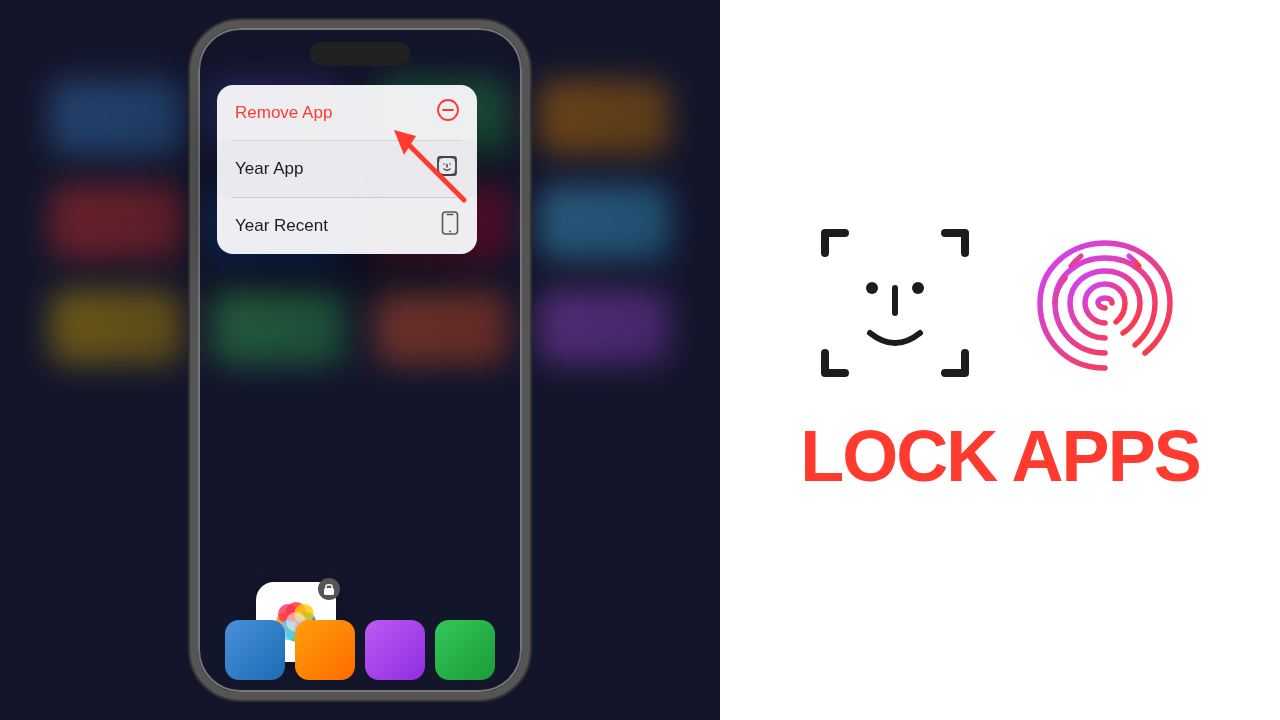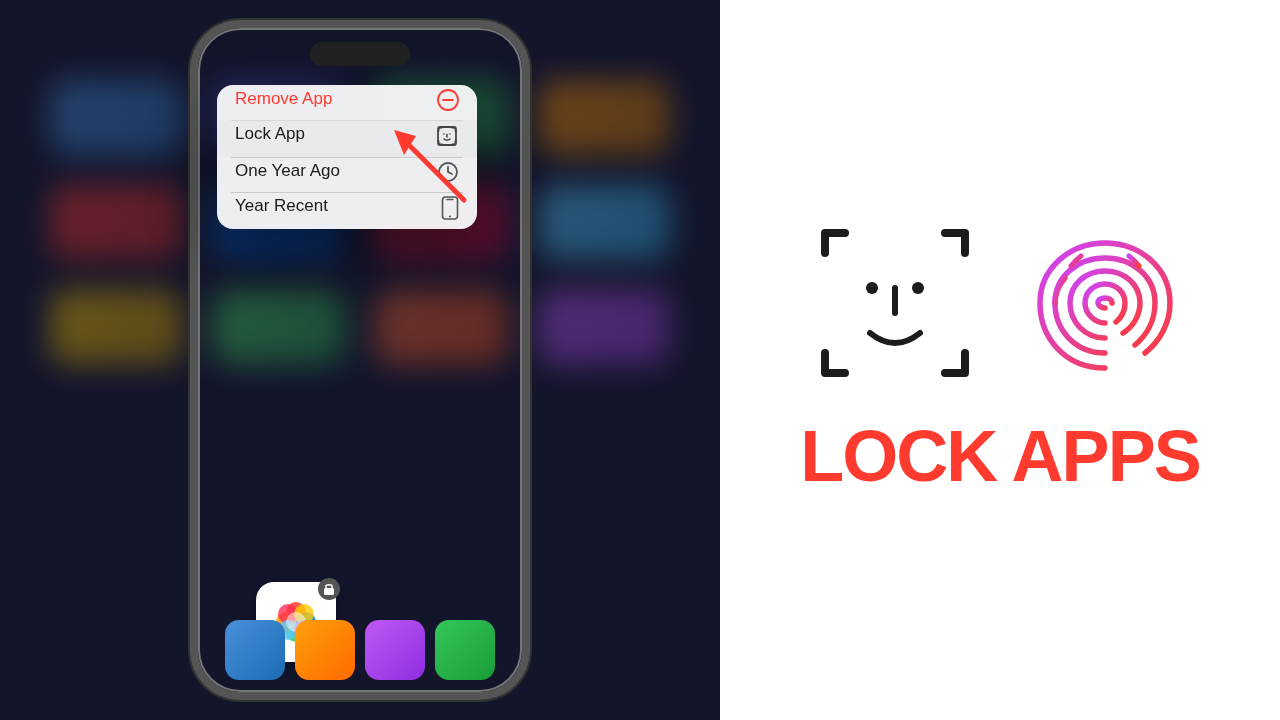--- a/index.html
+++ b/index.html
@@ -60,23 +60,23 @@
       width: 260px;
       background: rgba(245,245,247,0.97);
       border-radius: 16px;
       overflow: hidden;
       box-shadow: 0 20px 60px rgba(0,0,0,0.5);
       backdrop-filter: blur(20px);
     }
 
     .menu-item {
       display: flex;
-      align-items: flex-start;
+      align-items: center;
       justify-content: space-between;
-      padding: 4px 18px;
+      padding: 14px 18px;
       cursor: pointer;
       position: relative;
     }
 
     .menu-item:not(:last-child)::after {
       content: '';
       position: absolute;
       bottom: 0;
       left: 14px;
       right: 14px;
@@ -263,50 +263,41 @@
       <span class="menu-item-text red">Remove App</span>
       <span class="menu-icon red">
         <svg width="22" height="22" viewBox="0 0 22 22" fill="none">
           <circle cx="11" cy="11" r="10" stroke="#ff3b30" stroke-width="1.8"></circle>
           <line x1="6" y1="11" x2="16" y2="11" stroke="#ff3b30" stroke-width="1.8" stroke-linecap="round"></line>
         </svg>
       </span>
     </div>
 
     <div class="menu-item" style="background:rgba(230,230,235,0.5);">
-      <span class="menu-item-text">Lock App</span>
+      <span class="menu-item-text">Year App</span>
       <span class="menu-icon">
         <svg width="24" height="24" viewBox="0 0 24 24" fill="none">
           <rect x="3" y="3" width="18" height="18" rx="3" stroke="#444" stroke-width="1.8"></rect>
 
           <path d="M7 3.5 L3.5 3.5 L3.5 7" stroke="#444" stroke-width="1.8" stroke-linecap="round" stroke-linejoin="round" fill="none"></path>
           <path d="M17 3.5 L20.5 3.5 L20.5 7" stroke="#444" stroke-width="1.8" stroke-linecap="round" stroke-linejoin="round" fill="none"></path>
           <path d="M7 20.5 L3.5 20.5 L3.5 17" stroke="#444" stroke-width="1.8" stroke-linecap="round" stroke-linejoin="round" fill="none"></path>
           <path d="M17 20.5 L20.5 20.5 L20.5 17" stroke="#444" stroke-width="1.8" stroke-linecap="round" stroke-linejoin="round" fill="none"></path>
 
           <circle cx="9" cy="10" r="0.8" fill="#444"></circle>
           <circle cx="15" cy="10" r="0.8" fill="#444"></circle>
 
           <path d="M12 10.5 L12 13" stroke="#444" stroke-width="1.5" stroke-linecap="round"></path>
 
           <path d="M9 15 Q12 17.5 15 15" stroke="#444" stroke-width="1.5" stroke-linecap="round" fill="none"></path>
         </svg>
       </span>
     </div>
 
 
-    <div class="menu-item">
-      <span class="menu-item-text">One Year Ago</span>
-      <span class="menu-icon">
-        <svg width="22" height="22" viewBox="0 0 22 22" fill="none">
-          <circle cx="11" cy="11" r="9" stroke="#555" stroke-width="1.8"></circle>
-          <path d="M11 6 L11 11 L15 13" stroke="#555" stroke-width="1.8" stroke-linecap="round" stroke-linejoin="round"></path>
-        </svg>
-      </span>
-    </div>
 
 
     <div class="menu-item">
       <span class="menu-item-text">Year Recent</span>
       <span class="menu-icon">
         <svg width="18" height="24" viewBox="0 0 18 24" fill="none">
           <rect x="1.5" y="1" width="15" height="22" rx="3" stroke="#555" stroke-width="1.6"></rect>
           <line x1="6" y1="3.5" x2="12" y2="3.5" stroke="#555" stroke-width="1.4" stroke-linecap="round"></line>
           <circle cx="9" cy="20.5" r="1" fill="#555"></circle>
         </svg>

